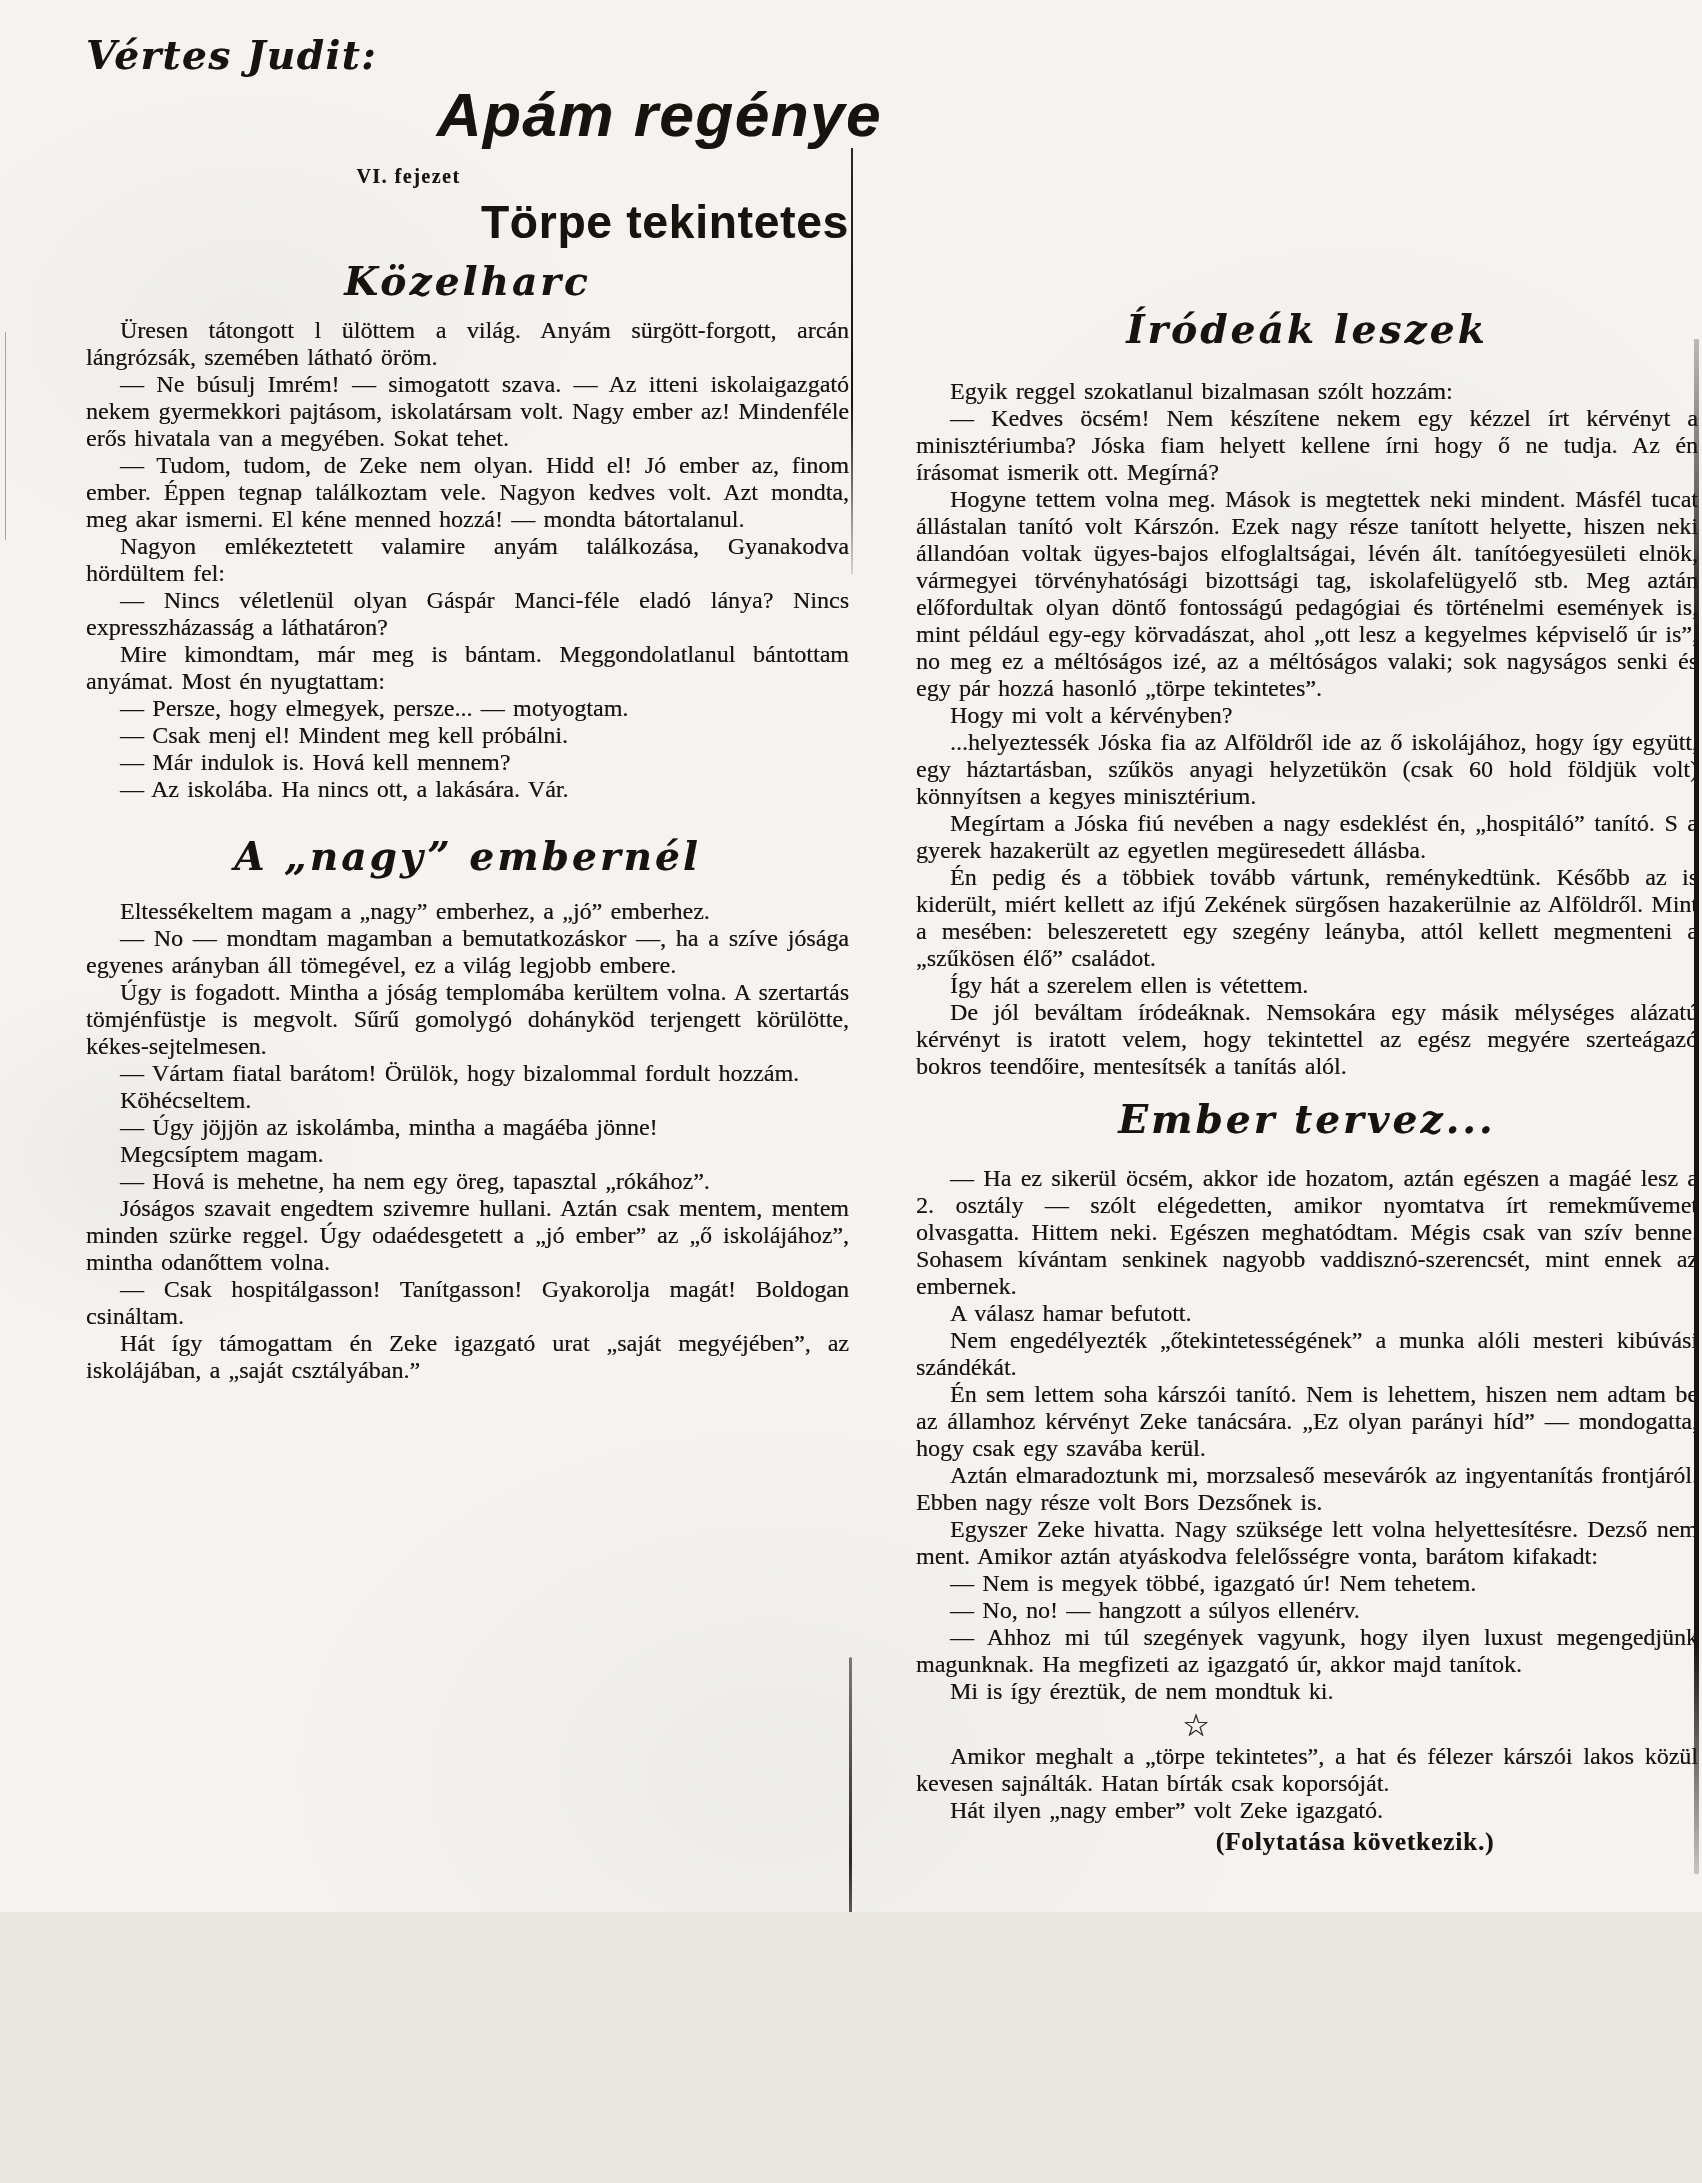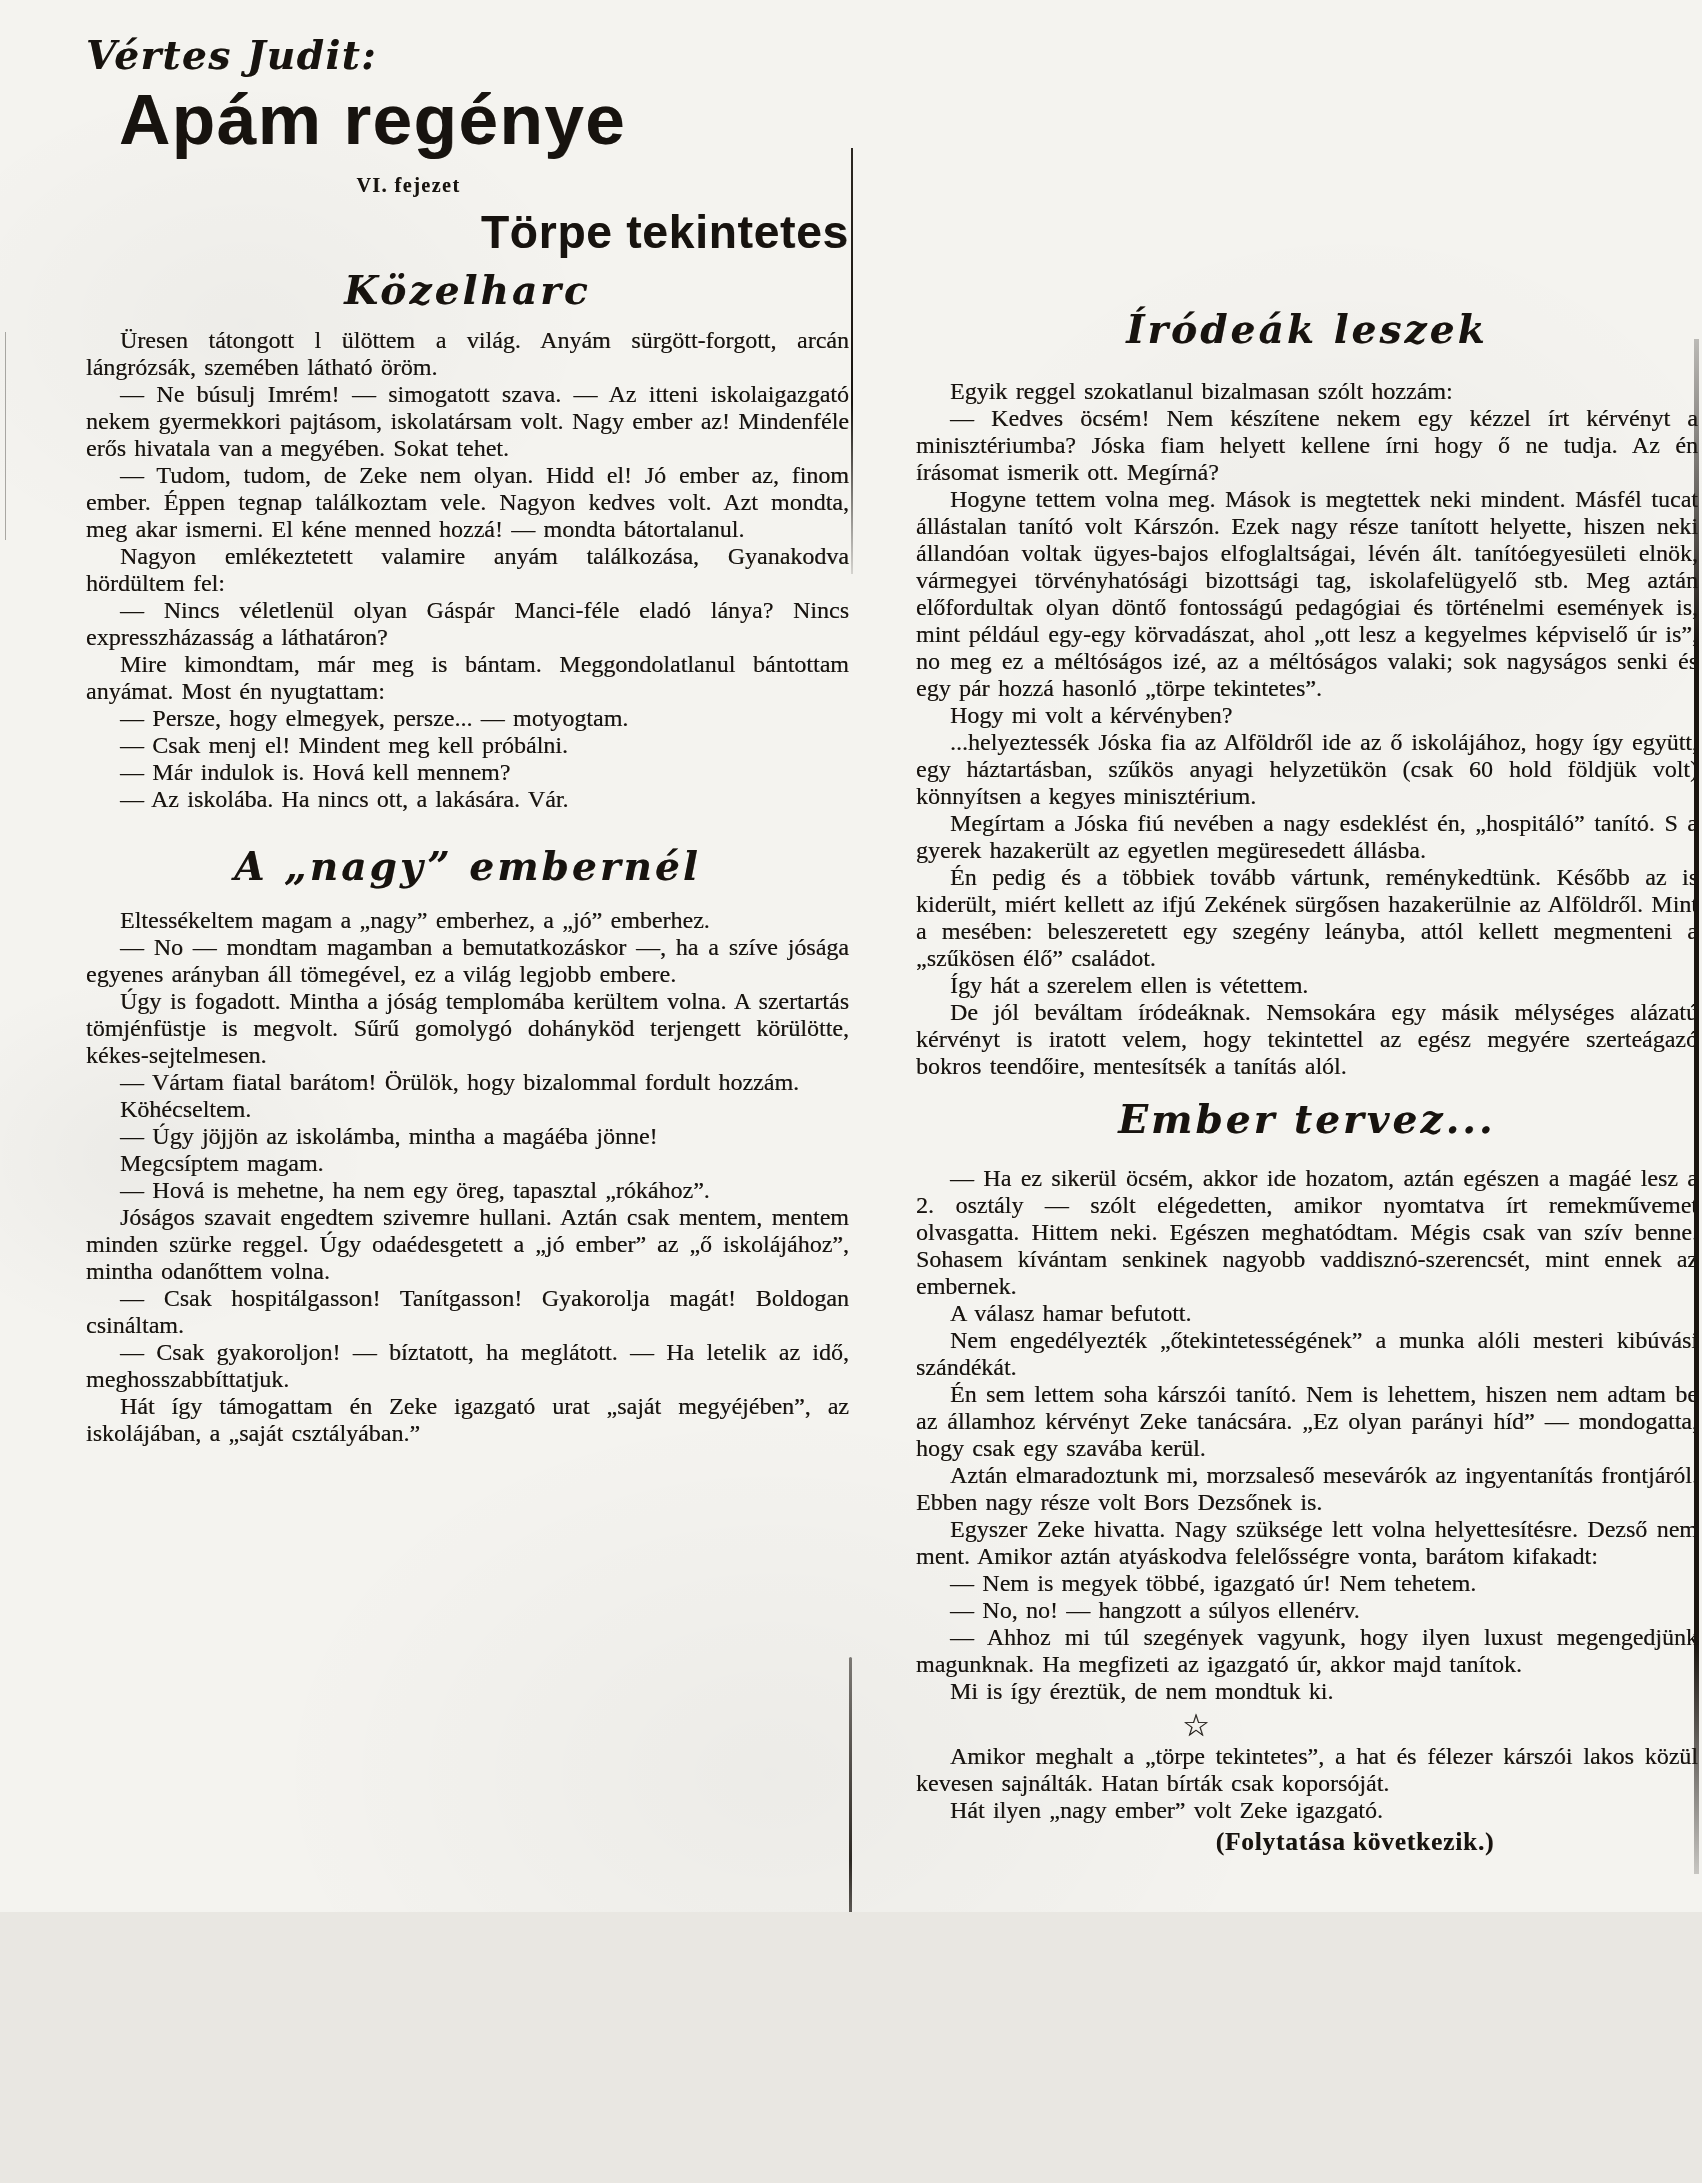--- a/index.html
+++ b/index.html
@@ -25,25 +25,26 @@
   .byline {
     font-family:"DejaVu Serif",serif;
     font-weight:bold; font-style:italic;
     font-size:39px; letter-spacing:1.5px;
     line-height:1.2;
   }
   .title {
     margin:4.6px 0 0 0;
     font-family:"Liberation Sans","DejaVu Sans",sans-serif;
     font-weight:bold;
-    font-size:71px; line-height:1.04;
+    font-size:62px; line-height:1.04;
     letter-spacing:1.5px;
-    text-align:left;
+    text-align:right;
     transform:translateX(33px);
     white-space:nowrap;
+    font-style:italic;
   }
   .chapter {
     margin-top:17px;
     font-weight:bold;
     font-size:20px; letter-spacing:1.5px;
     text-align:center;
     transform:translateX(-59px);
   }
   .subtitle {
     margin:9.3px 0 0 0;
@@ -139,21 +140,20 @@
     <p class="bt">Eltessékeltem magam a „nagy” emberhez, a „jó” emberhez.</p>
     <p class="bt">— No — mondtam magamban a bemutatkozáskor —, ha a szíve jósága egyenes arányban áll tömegével, ez a világ legjobb embere.</p>
     <p class="bt">Úgy is fogadott. Mintha a jóság templomába kerültem volna. A szertartás tömjénfüstje is megvolt. Sűrű gomolygó dohányköd terjengett körülötte, kékes-sejtelmesen.</p>
     <p class="bt">— Vártam fiatal barátom! Örülök, hogy bizalommal fordult hozzám.</p>
     <p class="bt">Köhécseltem.</p>
     <p class="bt">— Úgy jöjjön az iskolámba, mintha a magáéba jönne!</p>
     <p class="bt">Megcsíptem magam.</p>
     <p class="bt">— Hová is mehetne, ha nem egy öreg, tapasztal „rókához”.</p>
     <p class="bt">Jóságos szavait engedtem szivemre hullani. Aztán csak mentem, mentem minden szürke reggel. Úgy odaédesgetett a „jó ember” az „ő iskolájához”, mintha odanőttem volna.</p>
     <p class="bt">— Csak hospitálgasson! Tanítgasson! Gyakorolja magát! Boldogan csináltam.</p>
-    <p class="bt">— Csak gyakoroljon! — bíztatott, ha meglátott. — Ha letelik az idő, meghosszabbíttatjuk.</p>
     <p class="bt">Hát így támogattam én Zeke igazgató urat „saját megyéjében”, az iskolájában, a „saját csztályában.”</p>
   </div>
 
   <div class="col col-right">
     <h3 class="sec-h first">Íródeák leszek</h3>
     <p class="bt">Egyik reggel szokatlanul bizalmasan szólt hozzám:</p>
     <p class="bt">— Kedves öcsém! Nem készítene nekem egy kézzel írt kérvényt a minisztériumba? Jóska fiam helyett kellene írni hogy ő ne tudja. Az én írásomat ismerik ott. Megírná?</p>
     <p class="bt">Hogyne tettem volna meg. Mások is megtettek neki mindent. Másfél tucat állástalan tanító volt Kárszón. Ezek nagy része tanított helyette, hiszen neki állandóan voltak ügyes-bajos elfoglaltságai, lévén ált. tanítóegyesületi elnök, vármegyei törvényhatósági bizottsági tag, iskolafelügyelő stb. Meg aztán előfordultak olyan döntő fontosságú pedagógiai és történelmi események is, mint például egy-egy körvadászat, ahol „ott lesz a kegyelmes képviselő úr is”, no meg ez a méltóságos izé, az a méltóságos valaki; sok nagyságos senki és egy pár hozzá hasonló „törpe tekintetes”.</p>
     <p class="bt">Hogy mi volt a kérvényben?</p>
     <p class="bt">...helyeztessék Jóska fia az Alföldről ide az ő iskolájához, hogy így együtt, egy háztartásban, szűkös anyagi helyzetükön (csak 60 hold földjük volt) könnyítsen a kegyes minisztérium.</p>

